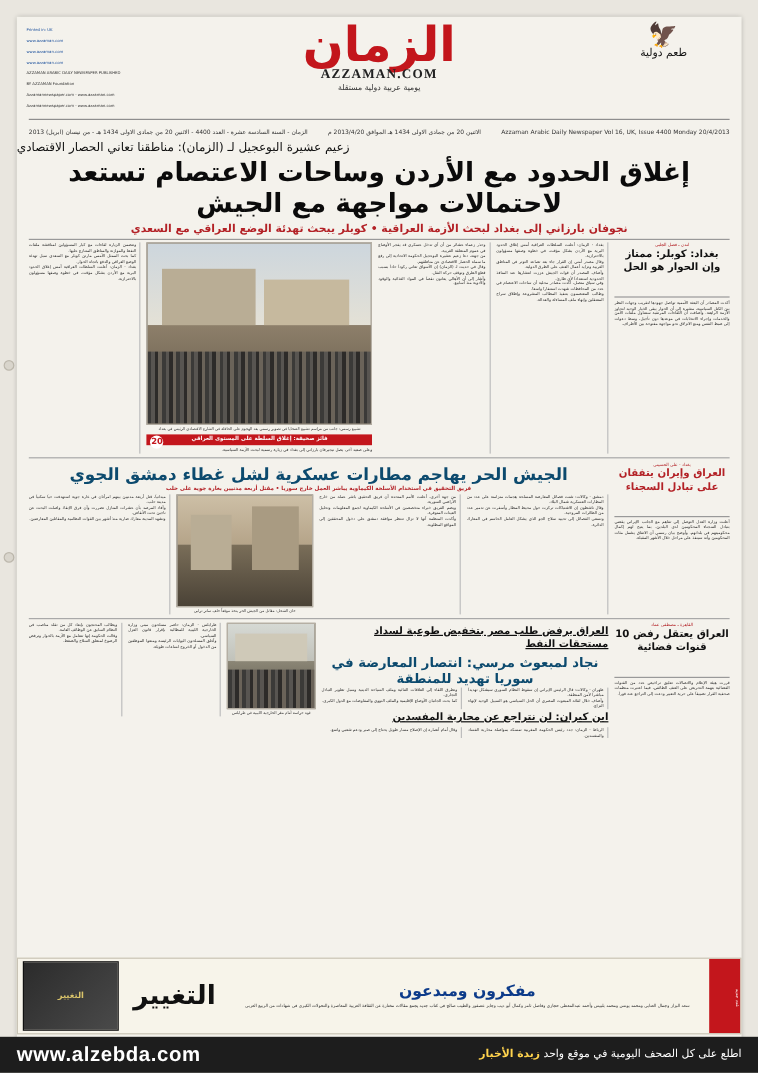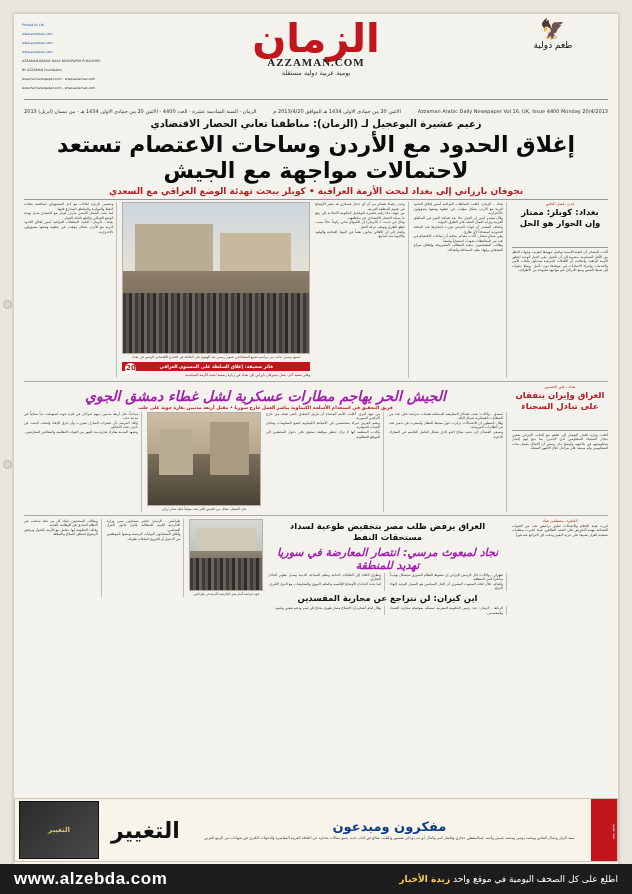--- a/index.html
+++ b/index.html
@@ -61,21 +61,21 @@
     border-top:1px solid #8e8e8e;
   }
   .mh-info{
     position:absolute;left:10px;right:10px;bottom:2px;
     display:flex;justify-content:space-between;
     font-size:5px;color:#333;
   }
   .mh-info span{white-space:nowrap;}
   
   .kicker{
-    text-align:center;font-size:10px;color:#111;margin:2px 0 0 0;font-weight:bold;
+    text-align:left;font-size:10px;color:#111;margin:2px 0 0 0;font-weight:normal;
   }
   .mainhead{
     text-align:center;font-size:22px;font-weight:bold;color:#0b0b0b;
     margin:3px 10px 2px 10px;line-height:26px;
   }
   .subhead{
     text-align:center;font-size:9px;color:#b32126;font-weight:bold;margin-bottom:3px;
   }
   .hr-thin{border-top:1px solid #999;margin:2px 10px;}
   
@@ -99,27 +99,27 @@
   }
   .photo .sky{position:absolute;left:0;right:0;top:0;height:45%;background:linear-gradient(#cdd6dd,#e4e1d6);}
   .photo .ground{position:absolute;left:0;right:0;bottom:0;height:55%;background:linear-gradient(#8d7f6a,#5d5344);}
   .photo .bldg{position:absolute;background:#b9ad95;}
   .photo .crowd{position:absolute;bottom:0;left:0;right:0;height:40%;
     background:repeating-linear-gradient(90deg,#3b3a38 0 3px,#585551 3px 6px,#2d2b29 6px 9px,#6a6359 9px 12px);}
   .cap{
     font-size:3.2px;color:#333;text-align:center;padding:1px 0;
   }
   .sechead{
-    font-size:14px;font-weight:bold;text-align:center;color:#a21caf;margin:3px 0 1px;font-style:italic;
+    font-size:14px;font-weight:bold;text-align:center;color:#0c4a6e;margin:3px 0 1px;
   }
   .secsub{
     font-size:4.6px;color:#b32126;text-align:center;font-weight:bold;margin-bottom:2px;
   }
   .smallhead{
-    font-size:8.5px;font-weight:bold;text-align:center;color:#111;line-height:11px;margin:2px 0;
+    font-size:8.5px;font-weight:bold;text-align:right;color:#111;line-height:11px;margin:2px 0;text-decoration:underline;
   }
   .sb-title{
     font-size:8.5px;font-weight:bold;text-align:center;color:#111;line-height:11px;
     border-bottom:1px solid #999;padding-bottom:18px;margin-bottom:2px;
   }
   .sb-title.red{color:#b32126;}
   .sb-label{
     font-size:3.6px;color:#b32126;text-align:center;margin-bottom:1px;
   }
   .divider{border-top:1px solid #a9a9a9;margin:3px 0;}
@@ -307,20 +307,21 @@
             </div>
           </div>
         </div>
       </div>
 
       <div class="divider"></div>
 
       <div class="row">
         <div class="sidebar">
           <div class="sb-label">القاهرة ـ مصطفى عماد</div>
+          <div class="sb-title">العراق يعتقل رفض 10 قنوات فضائية</div>
           <div class="txt">قررت هيئة الإعلام والاتصالات تعليق تراخيص عدد من القنوات الفضائية بتهمة التحريض على العنف الطائفي، فيما اعتبرت منظمات صحفية القرار تضييقاً على حرية التعبير ودعت إلى التراجع عنه فوراً.</div>
         </div>
 
         <div style="flex:1;">
           <div class="smallhead">العراق يرفض طلب مصر بتخفيض طوعية لسداد مستحقات النفط</div>
           <div class="sechead" style="font-size:11px;">نجاد لمبعوث مرسي: انتصار المعارضة في سوريا تهديد للمنطقة</div>
           <div class="row">
             <div class="col colbox">
               <div class="txt">طهران - وكالات: قال الرئيس الإيراني إن سقوط النظام السوري سيشكل تهديداً مباشراً لأمن المنطقة.</div>
               <div class="txt">وأضاف خلال لقائه المبعوث المصري أن الحل السياسي هو السبيل الوحيد لإنهاء النزاع.</div>

